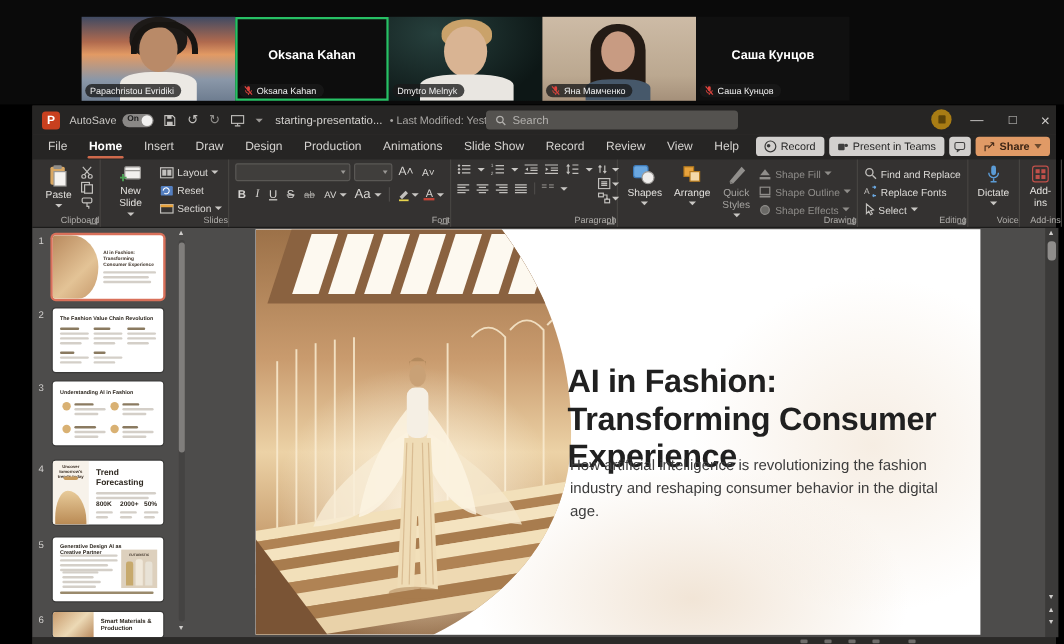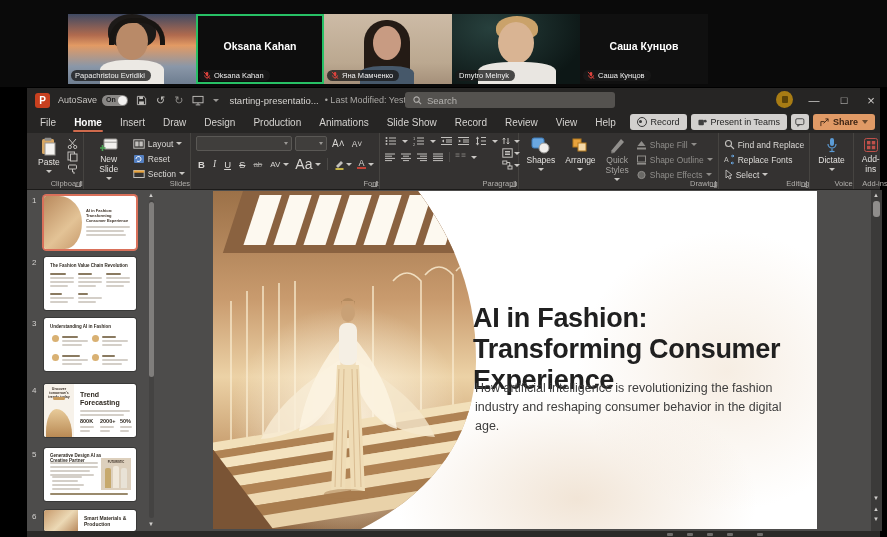--- a/index.html
+++ b/index.html
@@ -106,45 +106,45 @@
         <svg class="micoff" width="8" height="9" viewBox="0 0 10 11">
             <rect x="3.6" y="1" width="3" height="5" rx="1.5" fill="#e0443e"></rect>
             <path d="M2 5.2a3 3 0 0 0 6.2 0" stroke="#e0443e" fill="none" stroke-width="1"></path>
             <line x1="5.1" y1="8.2" x2="5.1" y2="10" stroke="#e0443e"></line>
             <line x1="1.3" y1="1" x2="8.8" y2="9.6" stroke="#e0443e" stroke-width="1.2"></line>
           </svg>
         <span>Oksana Kahan</span>
       </div>
     </div>
 
+    <div class="tile" style="background:radial-gradient(120px 80px at 30% 20%,#27403d,#0d1716 80%)">
+      <div class="person">
+        <div class="hair" style="left:44px;top:2px;width:42px;height:24px;background:#caa26a"></div>
+        <div class="head" style="left:46px;top:8px;width:36px;height:42px;background:#d9b493"></div>
+        <div class="body-sh" style="left:26px;top:48px;width:78px;height:22px;background:#e9e6e1"></div>
+      </div>
+      <div class="pill">
+        <span>Dmytro Melnyk</span>
+      </div>
+    </div>
+
     <div class="tile" style="background:linear-gradient(180deg,#cdbba6 0%,#bba890 70%,#a5907a 100%)">
       <div class="person">
         <div class="hair" style="left:40px;top:6px;width:46px;height:62px;background:#241b15;border-radius:22px 22px 8px 8px"></div>
         <div class="head" style="left:49px;top:12px;width:28px;height:34px;background:#c89b82"></div>
         <div class="body-sh" style="left:36px;top:52px;width:54px;height:18px;background:#46586a"></div>
       </div>
       <div class="pill">
         <svg class="micoff" width="8" height="9" viewBox="0 0 10 11">
             <rect x="3.6" y="1" width="3" height="5" rx="1.5" fill="#e0443e"></rect>
             <path d="M2 5.2a3 3 0 0 0 6.2 0" stroke="#e0443e" fill="none" stroke-width="1"></path>
             <line x1="5.1" y1="8.2" x2="5.1" y2="10" stroke="#e0443e"></line>
             <line x1="1.3" y1="1" x2="8.8" y2="9.6" stroke="#e0443e" stroke-width="1.2"></line>
           </svg>
         <span>Яна Мамченко</span>
-      </div>
-    </div>
-
-    <div class="tile" style="background:radial-gradient(120px 80px at 30% 20%,#27403d,#0d1716 80%)">
-      <div class="person">
-        <div class="hair" style="left:44px;top:2px;width:42px;height:24px;background:#caa26a"></div>
-        <div class="head" style="left:46px;top:8px;width:36px;height:42px;background:#d9b493"></div>
-        <div class="body-sh" style="left:26px;top:48px;width:78px;height:22px;background:#e9e6e1"></div>
-      </div>
-      <div class="pill">
-        <span>Dmytro Melnyk</span>
       </div>
     </div>
 
     <div class="tile" style="background:#101010">
       <div class="center-name">Саша Кунцов</div>
       <div class="pill">
         <svg class="micoff" width="8" height="9" viewBox="0 0 10 11">
             <rect x="3.6" y="1" width="3" height="5" rx="1.5" fill="#e0443e"></rect>
             <path d="M2 5.2a3 3 0 0 0 6.2 0" stroke="#e0443e" fill="none" stroke-width="1"></path>
             <line x1="5.1" y1="8.2" x2="5.1" y2="10" stroke="#e0443e"></line>
@@ -326,21 +326,21 @@
           <span class="fbtn" style="font-weight:bold">B</span>
           <span class="fbtn" style="font-style:italic;font-family:'Liberation Serif',serif">I</span>
           <span class="fbtn" style="text-decoration:underline">U</span>
           <span class="fbtn" style="text-decoration:line-through">S</span>
           <span class="fbtn" style="font-size:8px;text-decoration:line-through;color:#a5a3a0">ab</span>
           <span class="mini">
               <span class="fbtn" style="font-size:8px">AV</span>
               <span class="carat"></span>
             </span>
           <span class="mini">
-              <span class="fbtn" style="font-size:14px">Aa</span>
+              <span class="fbtn" style="font-size:11px">Aa</span>
               <span class="carat"></span>
             </span>
           <span class="vdiv" style="height:12px"></span>
           <span class="mini">
             <svg width="11" height="11" viewBox="0 0 11 11">
                 <path d="M2 7 L7 2 L9 4 L4 9 Z" fill="#c2c0bd"></path>
                 <rect x="1.5" y="9.2" width="8" height="1.6" fill="#e8d44d"></rect>
               </svg>
               <span class="carat"></span>
           </span>

